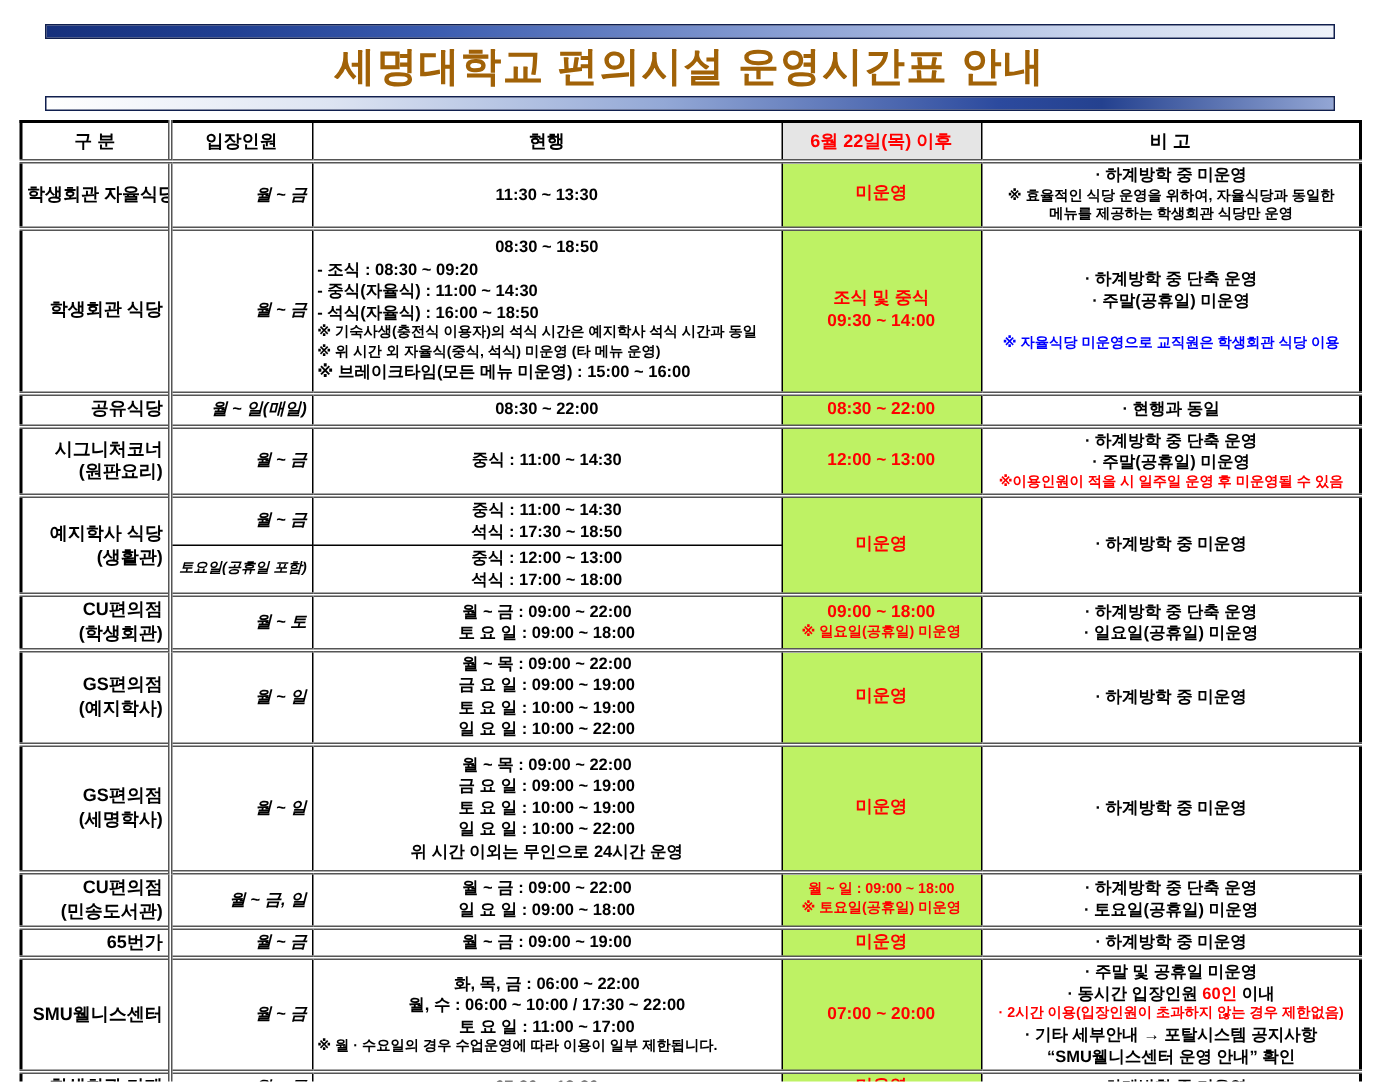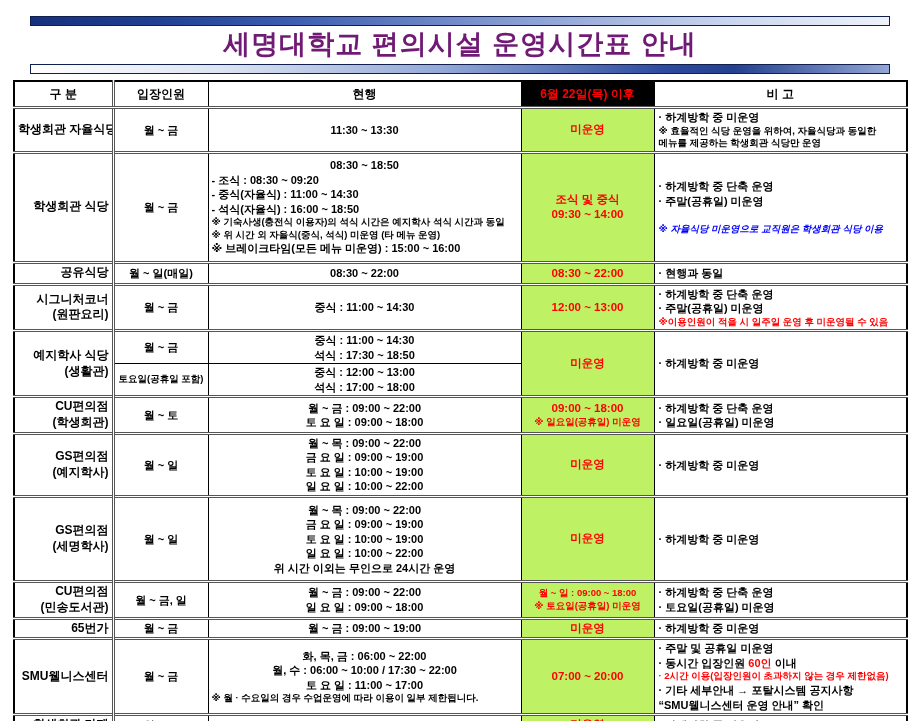--- a/index.html
+++ b/index.html
@@ -9,47 +9,47 @@
     font-weight:bold;color:#000;
   }
   
   .hdr{margin:16px 30px 0 30px;}
   .bar{height:8px;border:1px solid #17265c;}
   .bar-top{
     background:linear-gradient(to right,#16307c 0%,#203f92 14%,#3b5cb0 30%,#8ba0d4 58%,#ccd7ee 82%,#eef2fa 100%);
     border-color:#101f4e;
   }
   .title{
-    text-align:center;font-size:27px;letter-spacing:1px;color:#701a75;
+    text-align:center;font-size:27px;letter-spacing:1px;color:#a16207;
     padding:3px 0 4px 0;line-height:1.15;
   }
   .bar-bot{
     background:linear-gradient(to right,#ffffff 0%,#dde4f2 22%,#93a8d6 48%,#2c4a9e 74%,#24418f 82%,#93a6d4 100%);
     border-color:#101f4e;
   }
   
   table{
     border-collapse:collapse;table-layout:fixed;width:893px;
     margin:6px 0 0 13px;border:2px solid #000;
   }
   th,td{border:1px solid #000;overflow:hidden;vertical-align:middle;padding:1px 3px;}
   th{font-size:12px;text-align:center;height:22px;border-bottom:3px double #555;}
-  th.after-h{background:#000000;color:#FF0000;}
+  th.after-h{background:#e5e5e5;color:#FF0000;}
   th.h-hours,td.c-hours{border-left:3px double #555;}
   tr.major td{border-top:3px double #555;}
   .c-name{font-size:12px;text-align:right;}
-  .c-hours{font-size:11px;text-align:center;}
+  .c-hours{font-size:11px;text-align:right;font-style:italic;}
   .c-current{font-size:11px;text-align:center;}
   .c-after{font-size:11.5px;text-align:center;background:#bef264;color:#FF0000;}
-  .c-notes{font-size:11px;text-align:left;padding-left:4px;}
+  .c-notes{font-size:11px;text-align:center;padding-left:4px;}
   .ln{white-space:nowrap;line-height:1.32;}
   .ln.left{text-align:left;}
   .sm{font-size:9.5px;}
   .red{color:#FF0000;}
-  .blue{color:#0000FF;font-style:italic;}
+  .blue{color:#0000FF;}
 </style>
 </head>
 <body>
 
 <div class="hdr">
   <div class="bar bar-top"></div>
   <div class="title">세명대학교 편의시설 운영시간표 안내</div>
   <div class="bar bar-bot"></div>
 </div>
 

